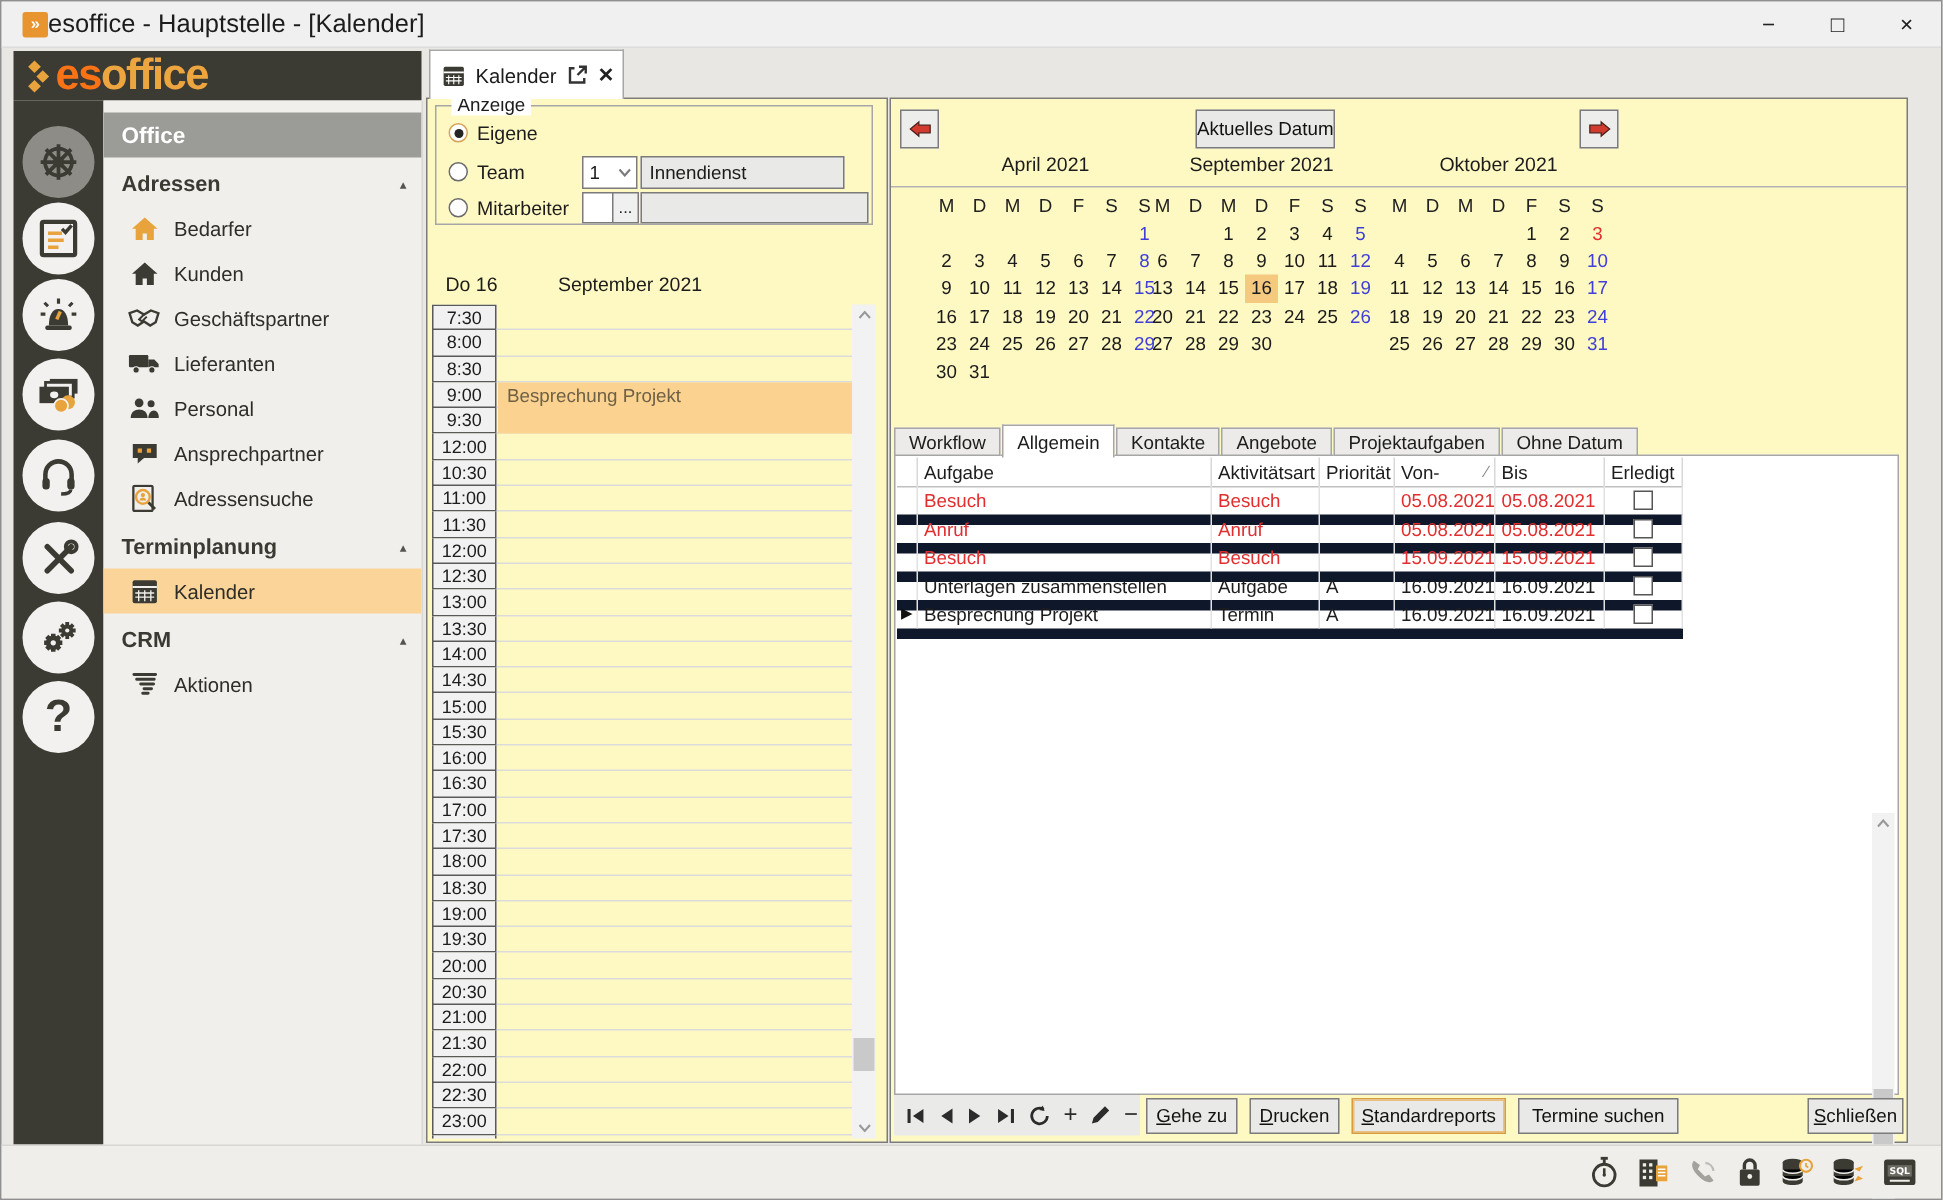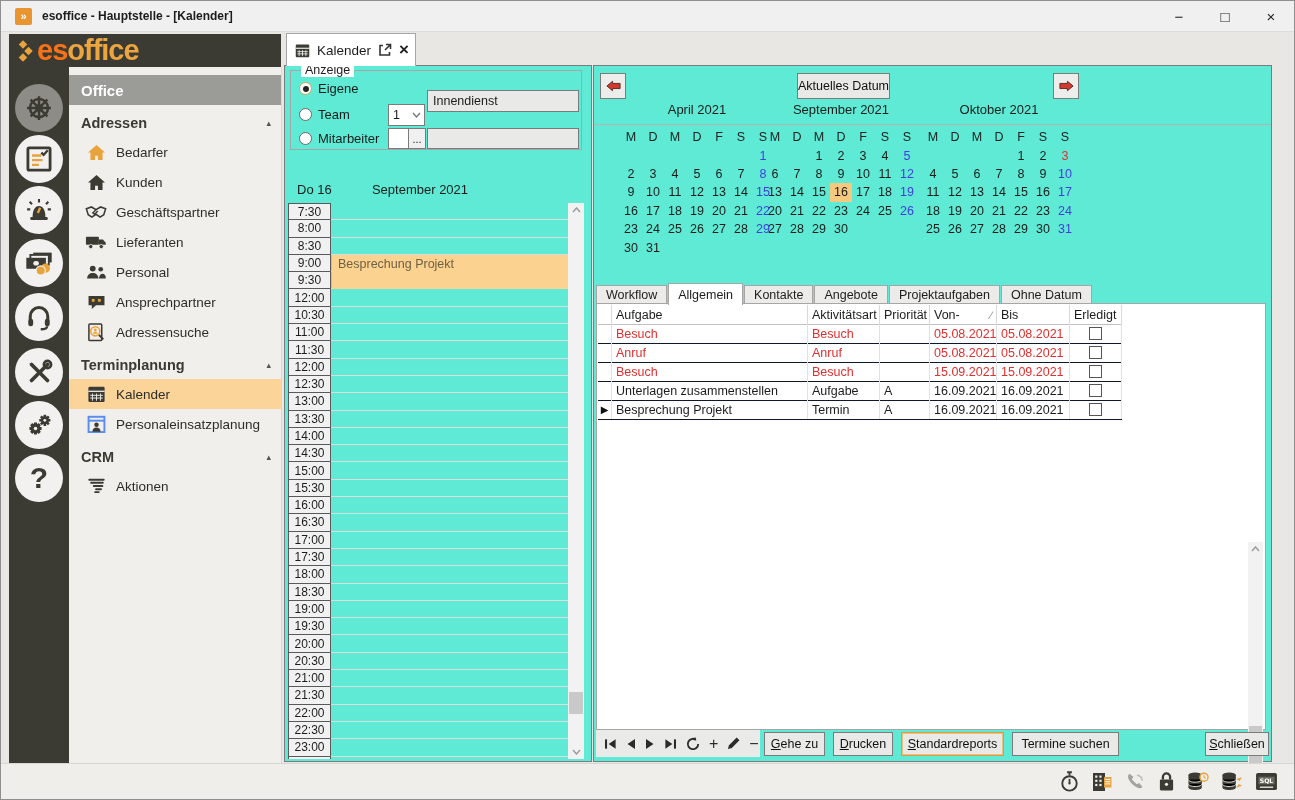--- a/index.html
+++ b/index.html
@@ -8,21 +8,21 @@
     font-family:"Liberation Sans","DejaVu Sans",sans-serif;
     background:#E9E7E4;color:#1c1c1c;
     box-sizing:border-box;border:1px solid #8f8f8f;
   }
   .icon svg{display:block}
   
   .titlebar{position:absolute;left:0;top:0;right:0;height:30px;background:#F0F0F0;
     border-bottom:1px solid #DCDCDC;display:flex;align-items:center}
   .app-icon{width:17px;height:17px;background:#E8952F;border-radius:2px;margin-left:14px;
     color:#fff;font-weight:bold;font-size:11px;display:flex;align-items:center;justify-content:center}
-  .title-text{font-weight:bold;font-size:12px;margin-left:10px}
+  .title-text{font-weight:normal;font-size:17px;margin-left:0}
   .win-controls{margin-left:auto;display:flex;height:100%}
   .win-btn{width:46px;display:flex;align-items:center;justify-content:center;font-size:15px;color:#222;cursor:default}
   
   .logo-block{position:absolute;left:8px;top:33px;width:272px;height:33px;background:#3C3B33;
     display:flex;align-items:center;overflow:hidden}
   .logo-block .diam{margin-left:8px}
   .logo-es{color:#f97316;font-size:29px;font-weight:bold;letter-spacing:-1px;line-height:1}
   .logo-office{color:#EDA63F;font-size:29px;font-weight:bold;letter-spacing:-1px;line-height:1}
   .iconstrip{position:absolute;left:8px;top:66px;width:60px;height:697px;background:#3C3B33}
   .circle{position:absolute;left:6px;width:48px;height:48px;border-radius:50%;background:#F2F1EF;
@@ -41,21 +41,21 @@
   .navitem .icon{width:22px;height:20px;display:flex;align-items:center;justify-content:center;margin-right:9px;color:#3C3B33}
   .navitem.sel{background:#FBD49A}
   .icon.orange{color:#E8A33D}
   
   .doc-tab{position:absolute;left:285px;top:32px;width:130px;height:33px;background:#fff;
     border:1px solid #A6A6A6;border-bottom:none;box-sizing:border-box;z-index:3;
     display:flex;align-items:center;padding:0 8px;gap:7px}
   .doc-tab .label{font-size:13.5px}
   .doc-tab .x{font-size:17px;font-weight:bold;color:#222}
   
-  .panel{position:absolute;background:#5eead4;border:1px solid #7B7B7B;box-sizing:border-box}
+  .panel{position:absolute;background:#fef9c3;border:1px solid #7B7B7B;box-sizing:border-box}
   #middle-panel{left:283px;top:64px;width:308px;height:697px}
   #right-panel{left:592px;top:64px;width:679px;height:697px}
   
   .fieldset{position:absolute;left:5px;top:4px;width:290px;height:78px;border:1px solid #A6A6A6}
   .legend{position:absolute;top:-8px;left:10px;background:#fff;padding:0 4px;font-size:12.5px}
   .radiorow{position:absolute;left:8px;display:flex;align-items:center;gap:6px;font-size:13px}
   .radio{width:13px;height:13px;border-radius:50%;border:1px solid #6b6b6b;background:#fff;position:relative;box-sizing:border-box}
   .radio.sel{border-color:#D9A35C}
   .radio.sel::after{content:"";position:absolute;left:2.5px;top:2.5px;right:2.5px;bottom:2.5px;background:#242424;border-radius:50%}
   .combo{position:absolute;left:97px;top:33px;width:37px;height:22px;border:1px solid #7B7B7B;background:#fff;
@@ -108,21 +108,21 @@
   .rtabs{position:absolute;left:2px;top:217px;display:flex;align-items:flex-end;height:21px;z-index:2}
   .rtab{height:19px;box-sizing:border-box;border:1px solid #A6A6A6;background:#ECEBE9;font-size:12.5px;
     display:flex;align-items:center;padding:0 9px;margin-right:1px}
   .rtab.active{height:22px;background:#fff;border-bottom:none;margin-bottom:-1px}
   .table-box{position:absolute;left:2px;top:237px;width:670px;height:427px;border:1px solid #A6A6A6;
     box-sizing:border-box;background:#fff}
   .t-head{position:absolute;left:1px;top:1px;display:flex;height:19px;border-bottom:1px solid #C0C0C0}
   .t-hcell{box-sizing:border-box;border-right:1px solid #D8D8D8;font-size:12.5px;display:flex;
     align-items:center;padding-left:4px;overflow:hidden;white-space:nowrap}
   .t-hcell .sortg{color:#8a8a8a;margin-left:auto;margin-right:4px;font-size:11px}
-  .t-row{position:absolute;left:1px;display:flex;height:19px;border-bottom:1px solid #0f172a}
+  .t-row{position:absolute;left:1px;display:flex;height:19px;border-bottom:7px solid #0f172a}
   .t-cell{box-sizing:border-box;border-right:1px solid #E2E2E2;font-size:12.5px;display:flex;
     align-items:center;padding-left:4px;overflow:hidden;white-space:nowrap}
   .t-row.red .t-cell{color:#E02F2E}
   .t-cell.center{justify-content:center;padding-left:0}
   .cbx{width:13px;height:13px;border:1px solid #555;background:#fff;box-sizing:border-box}
   .marker{font-size:10px;color:#111}
   #right-scroll{top:238px;right:2px;width:15px;height:425px}
   
   .nav-iconbar{position:absolute;left:2px;top:664px;width:164px;height:27px;background:#EAEAE8;
     display:flex;align-items:center;gap:9px;padding-left:8px;box-sizing:border-box;color:#2b2b2b}
@@ -309,31 +309,20 @@
       <div class="navitem sel">
         <span class="icon ">
           <svg width="19" height="18" viewBox="0 0 20 20">
             <rect x="1" y="2" width="18" height="17" rx="1.5" fill="currentColor"></rect>
             <path d="M1 7h18" stroke="#F0EFEC" stroke-width="1.4"></path>
             <path d="M5.5 9.5v8M10 9.5v8M14.5 9.5v8M3 11.5h14M3 14.5h14" stroke="#F0EFEC" stroke-width="1"></path>
           </svg>
         </span>
         <span>Kalender</span>
       </div>
-      <div class="navitem">
-        <span class="icon ">
-          <svg width="19" height="18" viewBox="0 0 20 20">
-            <rect x="1.2" y="2" width="17.6" height="17" fill="none" stroke="#5B8DEF" stroke-width="2.2"></rect>
-            <path d="M1.2 6.3h17.6" stroke="#5B8DEF" stroke-width="2.2"></path>
-            <circle cx="10" cy="10.8" r="2.5" fill="currentColor"></circle>
-            <path d="M5.5 18.5c0-3 2-4.6 4.5-4.6s4.5 1.6 4.5 4.6z" fill="currentColor"></path>
-          </svg>
-        </span>
-        <span>Personaleinsatzplanung</span>
-      </div>
       <div class="sec-h">
         <span>CRM</span>
         <span class="caret">▴</span>
       </div>
       <div class="navitem">
         <span class="icon ">
           <svg width="19" height="18" viewBox="0 0 20 20">
             <path d="M2 3h16M4 6.5h13M7 10h9.5M9.5 13.5h5.5M8.5 16.8h4" stroke="currentColor" stroke-width="2.2" stroke-linecap="round"></path>
           </svg>
         </span>
@@ -376,21 +365,21 @@
       <span>Mitarbeiter</span>
     </div>
     <div class="combo">
       <span>1</span>
       <span class="chev icon">
         <svg width="9" height="6" viewBox="0 0 9 6">
             <path d="M1 1l3.5 4L8 1" fill="none" stroke="#7a7a7a" stroke-width="1.4"></path>
           </svg>
       </span>
     </div>
-    <div class="field" style="left:136px;top:19px;width:152px">Innendienst</div>
+    <div class="field" style="left:136px;top:33px;width:136px">Innendienst</div>
     <div class="smallfield"></div>
     <div class="dots-btn">...</div>
     <div class="field" style="left:136px;top:57px;width:152px;height:21px"></div>
   </div>
 
 
   <div class="day-head">
     <span class="dl">Do 16</span>
     <span class="ml">September 2021</span>
   </div>

